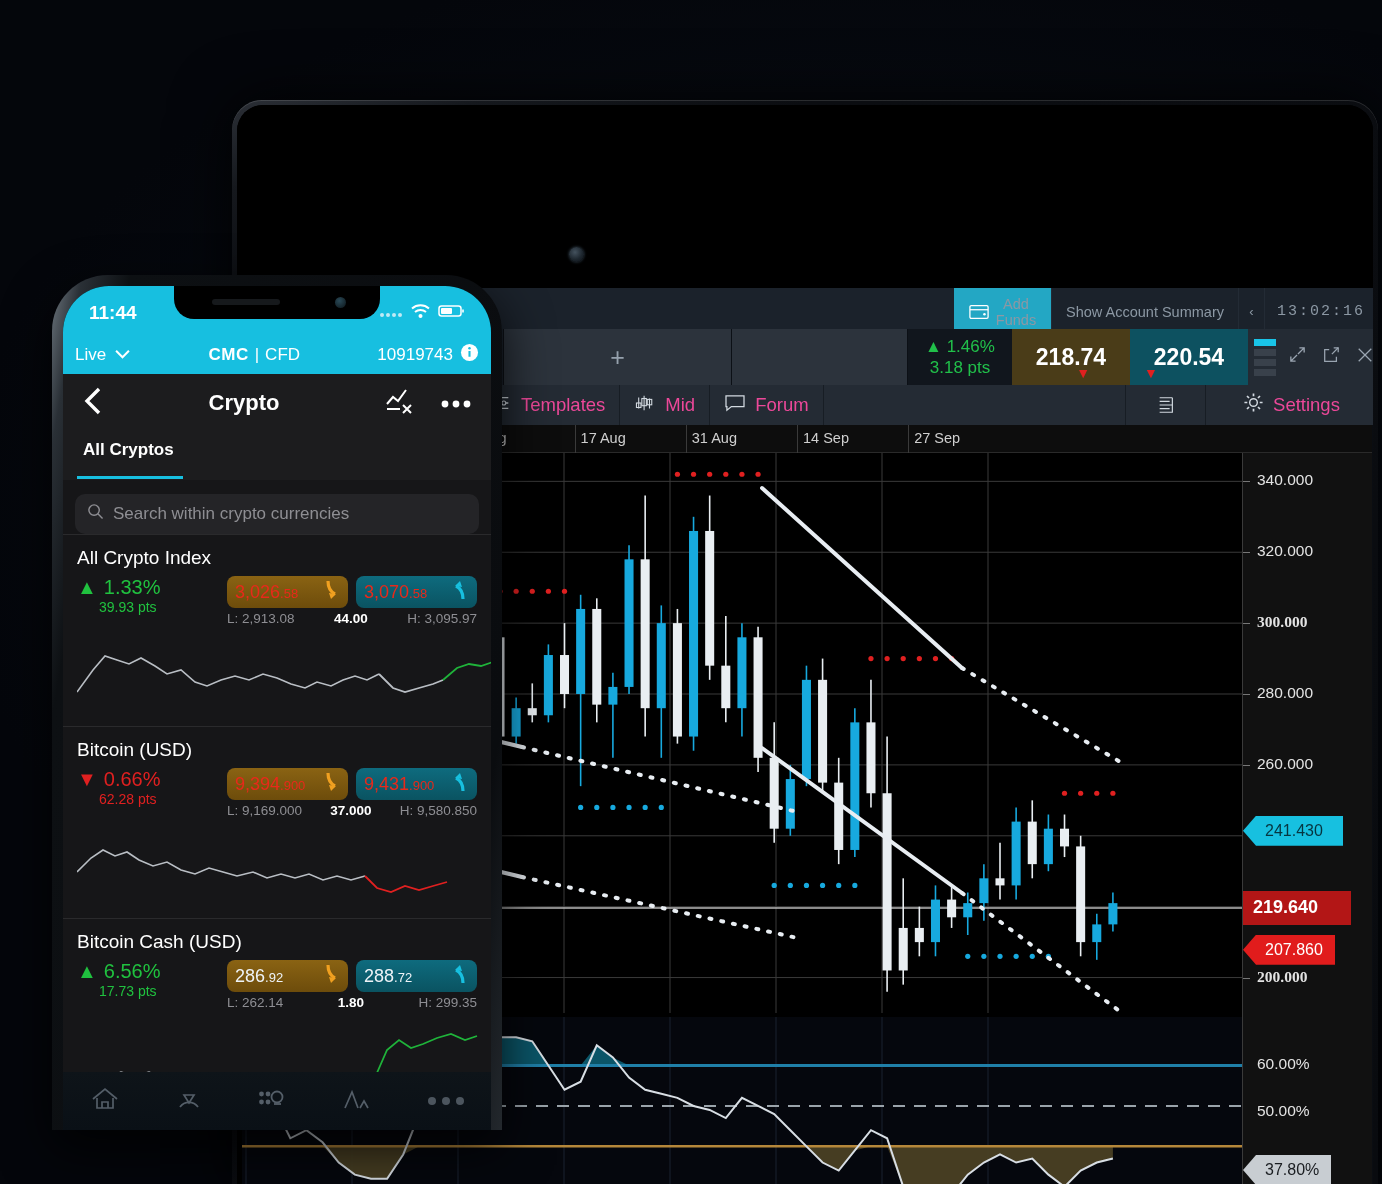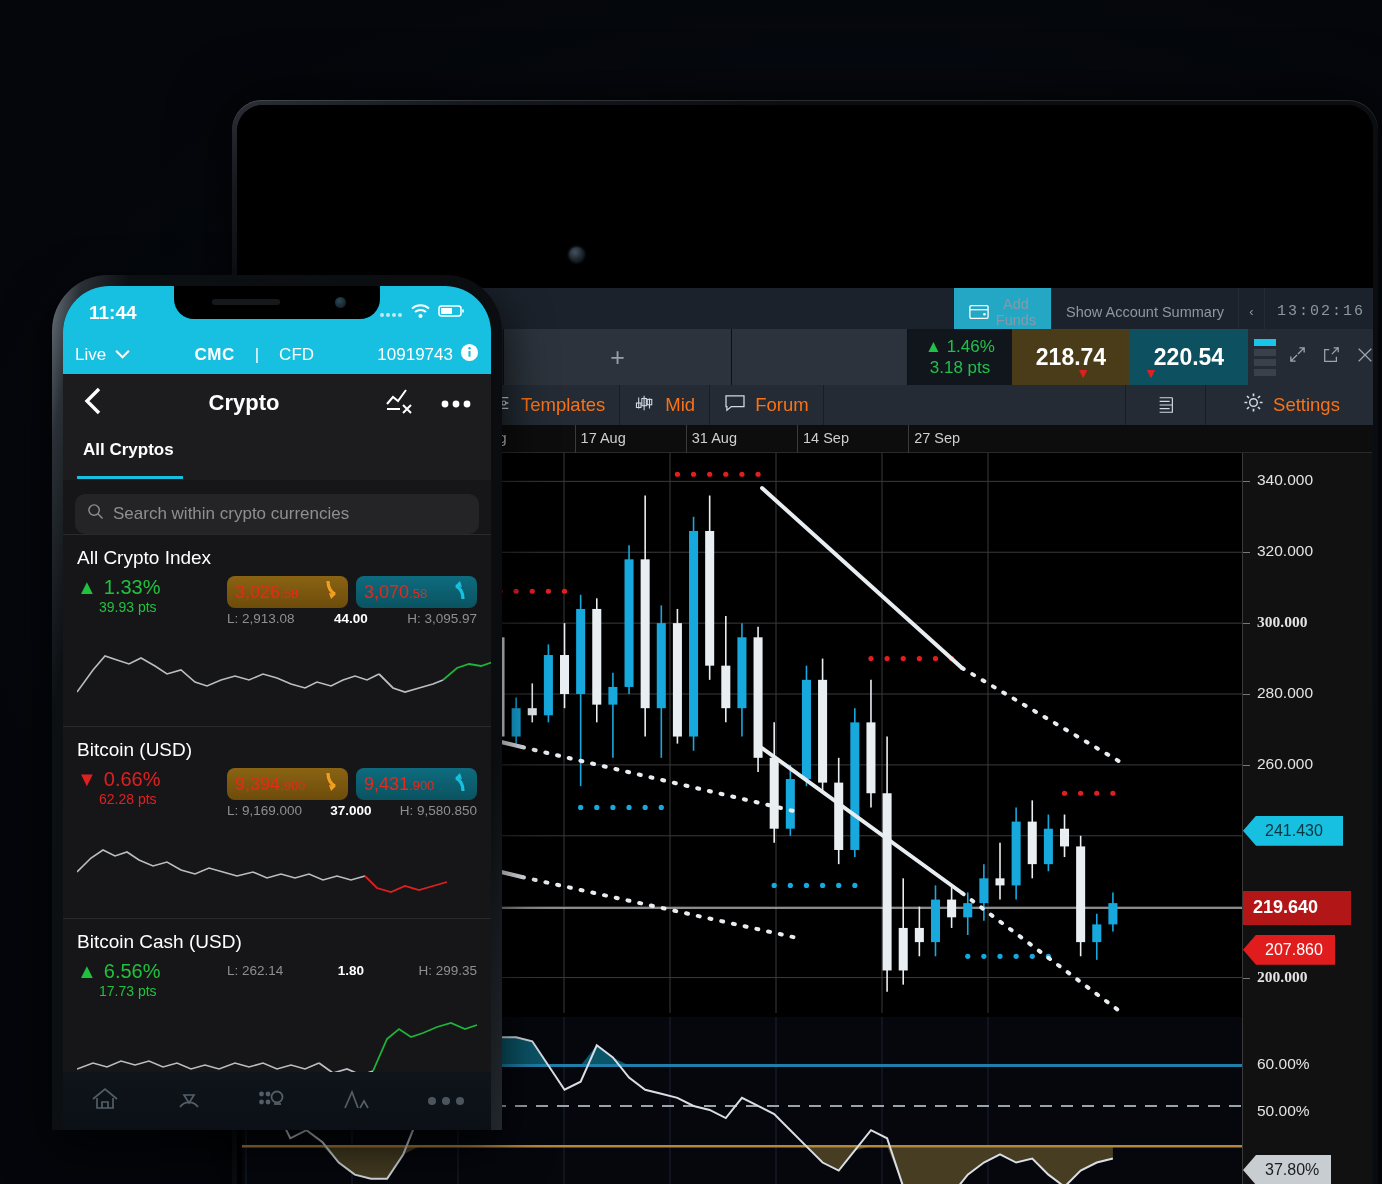--- a/index.html
+++ b/index.html
@@ -65,21 +65,21 @@
   .dn-arrow{ position:absolute; bottom:4px; color:#e02020; font-size:14px;}
   .sell-arrow{ right:40px;} .buy-arrow{ left:14px;}
   .winctl{ width:130px; background:#242b34; display:flex;align-items:center; gap:8px; padding-left:6px;}
   .stack{ width:22px; display:flex;flex-direction:column;gap:3px;}
   .stack i{ display:block;height:7px;background:#39414b;}
   .stack i:first-child{ background:#19c4e8;}
   .winico{ color:#9aa5b1; font-size:17px; width:26px; text-align:center;}
 
   
   .tb3{ position:absolute; left:0; top:97px; width:100%; height:40px; background:#242b34; display:flex;}
-  .tb3 .c{ display:flex;align-items:center;justify-content:center; gap:9px; color:#f97316; font-size:18.5px;
+  .tb3 .c{ display:flex;align-items:center;justify-content:center; gap:9px; color:#ec4899; font-size:18.5px;
            border-right:1px solid #171d24; padding:0 14px;}
   .tb3 .grow{ flex:1; border-right:1px solid #171d24;}
 
   
   #chart-wrap{ position:absolute; left:0; top:137px; width:100%; height:864px; background:#000;}
   .xaxis{ position:absolute; left:0; top:0; width:100%; height:28px; background:#0d0d0d;
           border-bottom:1px solid #2a2a2a;}
   .xlab{ position:absolute; top:5px; color:#cfcfcf; font-size:14.5px;}
   .xsep{ position:absolute; top:0; width:1px; height:28px; background:#3a3a3a;}
   #plot{ position:absolute; left:0; top:28px; width:1000px; height:560px; background:#000;}
@@ -593,21 +593,21 @@
 
     <div class="ph-acct">
       <span style="display:flex;align-items:center;gap:8px;">
         <span>Live</span>
         <span>
           <svg width="17" height="11" viewBox="0 0 18 12">
               <path d="M2 2l7 7 7-7" stroke="#fff" stroke-width="2.2" fill="none"></path>
             </svg>
         </span>
       </span>
-      <span style="display:flex;align-items:center;gap:20px;">
+      <span style="display:flex;align-items:center;gap:6px;">
         <span class="cmc">CMC</span>
         <span>|</span>
         <span>CFD</span>
       </span>
       <span style="display:flex;align-items:center;gap:7px;">
         <span>10919743</span>
         <span>
           <svg width="19" height="19" viewBox="0 0 20 20">
               <circle cx="10" cy="10" r="9" fill="#fff"></circle>
               <path d="M10 8.5v6" stroke="#17bfe0" stroke-width="2.2"></path>
@@ -744,20 +744,38 @@
    <div class="row-name">Bitcoin Cash (USD)</div>
    <div class="row-mid">
      <div class="chg">
        <div class="chg-pct up">
                   <span>▲</span>
                   <span>6.56%</span>
                 </div>
        <div class="chg-pts up">17.73 pts</div>
      </div>
      <div class="quotes">
+       <div class="qrow">
+         <div class="qbtn q-sell qcash">
+           <span class="qv">286<span class="dec">.92</span></span>
+           <span class="qarrow">
+             <svg width="18" height="22" viewBox="0 0 18 22">
+                        <path d="M6 2c0 8 3 11 7 13" stroke="#f0a020" stroke-width="3.2" fill="none"></path>
+                        <path d="M9 20l5-5-7-1z" fill="#f0a020"></path>
+                      </svg></span>
+         </div>
+         <div class="qbtn q-buy qcash">
+           <span class="qv">288<span class="dec">.72</span></span>
+           <span class="qarrow">
+             <svg width="18" height="22" viewBox="0 0 18 22">
+                        <path d="M12 20c0-8-3-11-7-13" stroke="#17c0e0" stroke-width="3.2" fill="none"></path>
+                        <path d="M9 2l-5 5 7 1z" fill="#17c0e0"></path>
+                      </svg></span>
+         </div>
+       </div>
        <div class="lhrow">
          <span>L: 262.14</span>
          <span class="mid">1.80</span>
          <span>H: 299.35</span>
        </div>
      </div>
    </div>
    <svg class="spark" viewBox="0 0 428 92" preserveAspectRatio="none">
      <polyline points="0,66 16,60 30,64 44,58 58,62 72,58 86,64 100,60 114,66 128,62 142,66 158,60 172,64 186,60 200,66 214,62 228,66 242,60" fill="none" stroke="#b9bec4" stroke-width="1.6"></polyline>
      <polyline points="242,60 256,70 270,66 284,72 296,68" fill="none" stroke="#b9bec4" stroke-width="1.8"></polyline>

